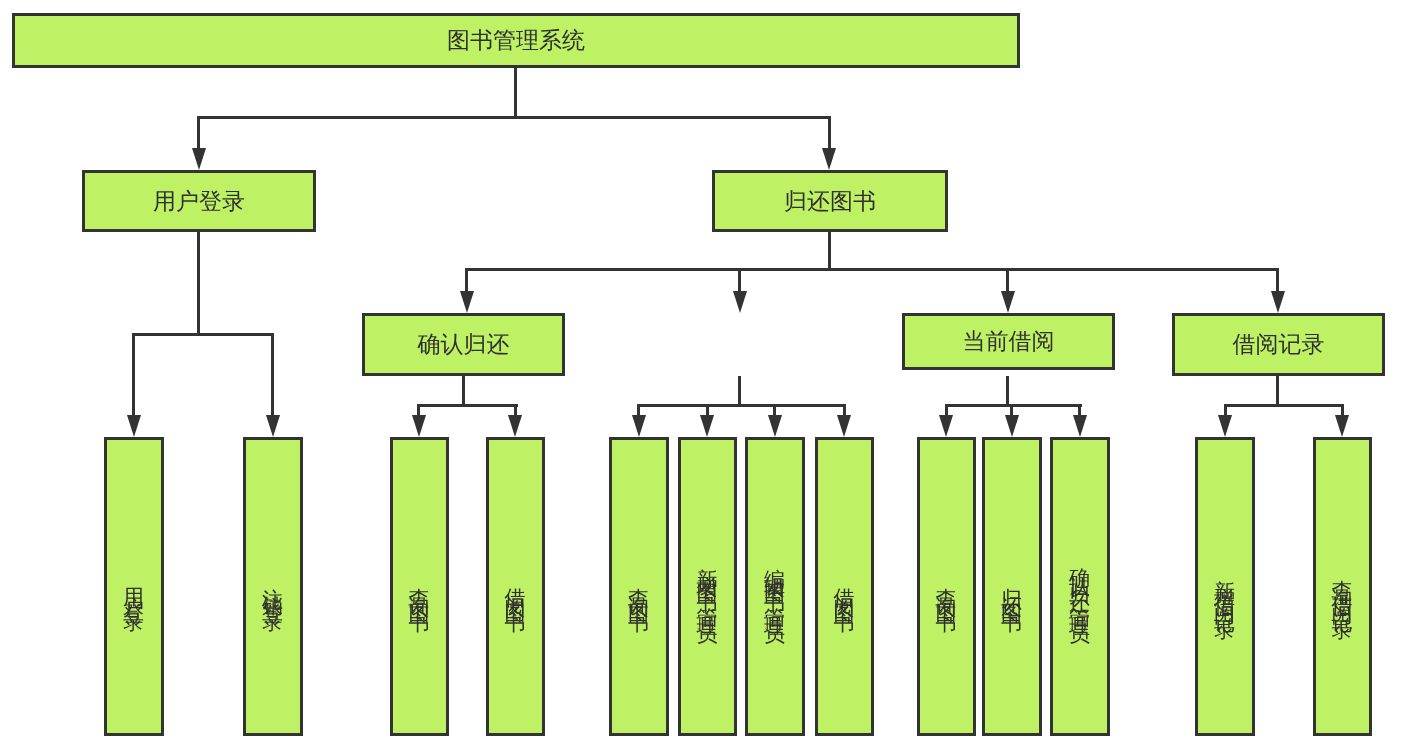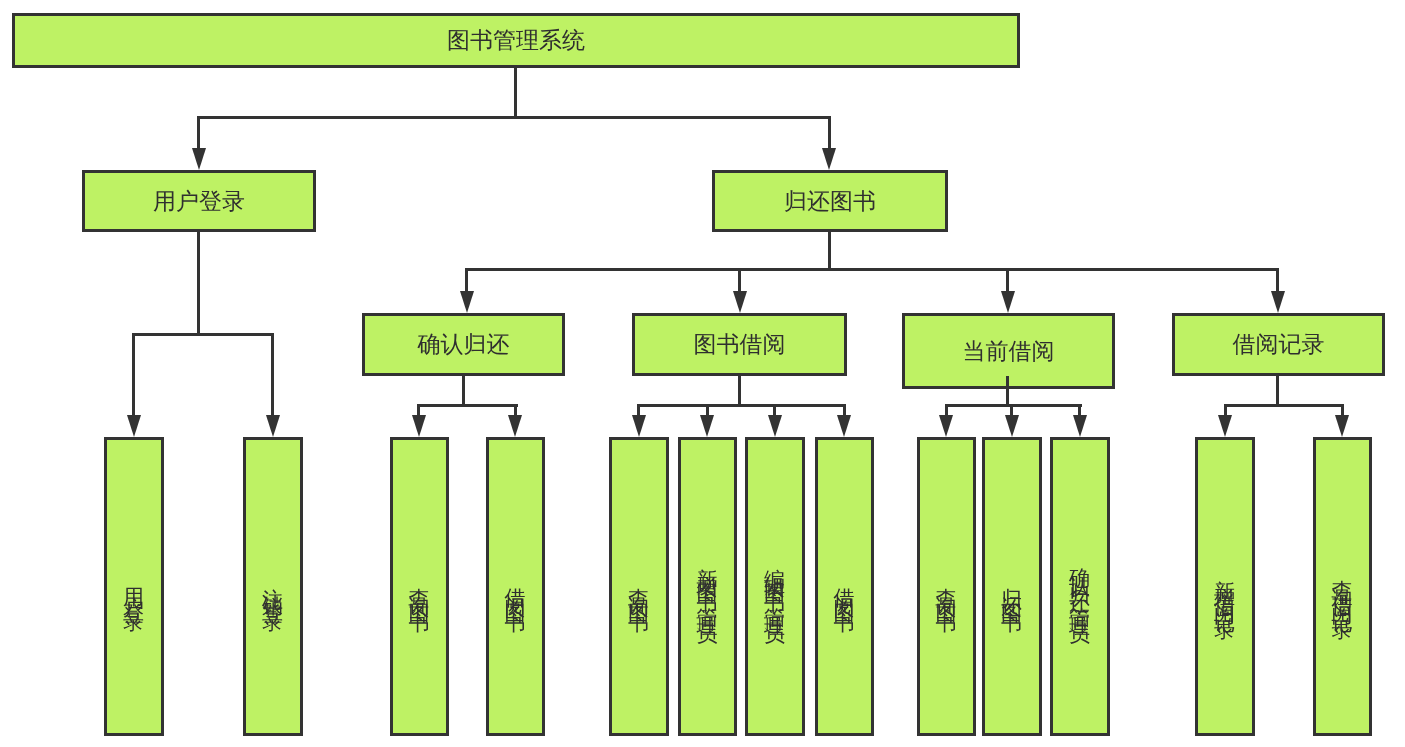--- a/index.html
+++ b/index.html
@@ -90,24 +90,21 @@
   <div class="ln" style="left:1006px; top:268px; width:3px; height:26px;"></div>
   <div class="ln" style="left:1276px; top:268px; width:3px; height:26px;"></div>
   <div class="arr" style="left:460px; top:291px;"></div>
   <div class="arr" style="left:733px; top:291px;"></div>
   <div class="arr" style="left:1001px; top:291px;"></div>
   <div class="arr" style="left:1271px; top:291px;"></div>
 
   <div class="box" style="left:362px; top:313px; width:203px; height:63px;">
     <span>确认归还</span>
   </div>
-  <div class="box" style="left:632px; top:313px; width:215px; height:63px;">
-    <span>图书借阅</span>
-  </div>
-  <div class="box" style="left:902px; top:313px; width:213px; height:76px;">
+  <div class="box" style="left:902px; top:313px; width:213px; height:57px;">
     <span>当前借阅</span>
   </div>
   <div class="box" style="left:1172px; top:313px; width:213px; height:63px;">
     <span>借阅记录</span>
   </div>
 
   <div class="ln" style="left:462px; top:376px; width:3px; height:31px;"></div>
   <div class="ln" style="left:417px; top:404px; width:101px; height:3px;"></div>
   <div class="ln" style="left:417px; top:404px; width:3px; height:14px;"></div>
   <div class="ln" style="left:514px; top:404px; width:3px; height:14px;"></div>

